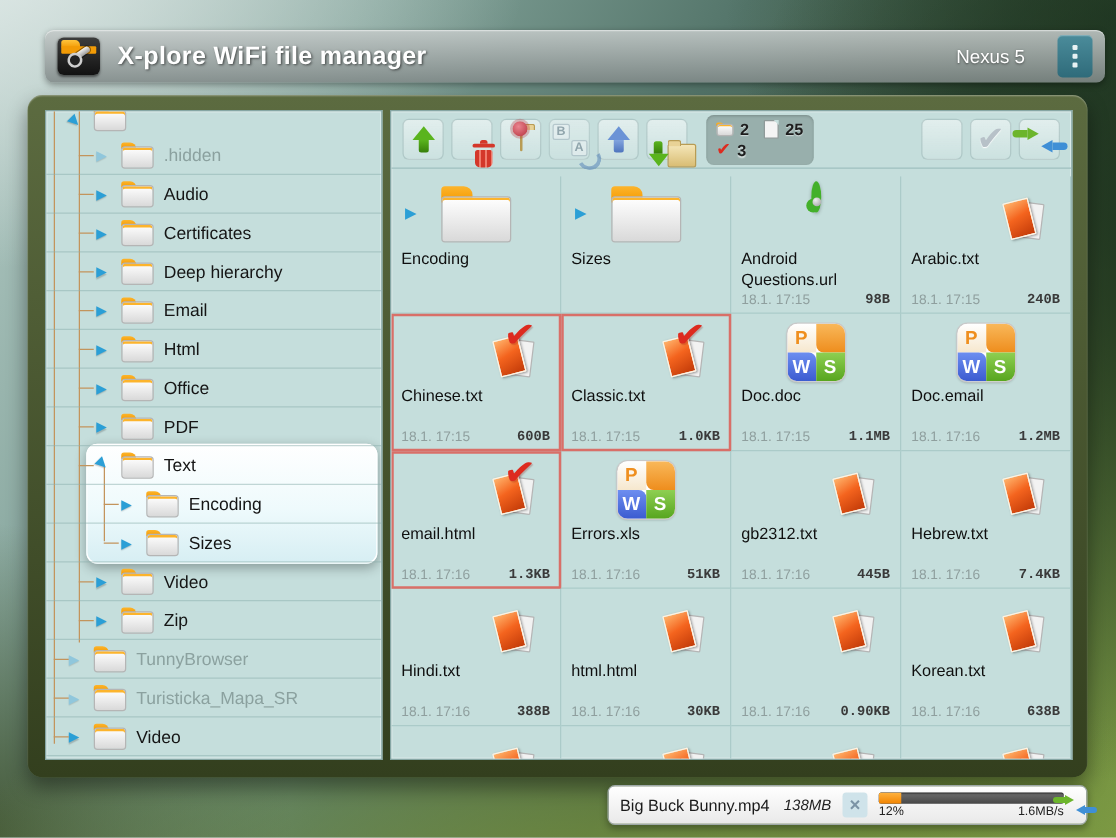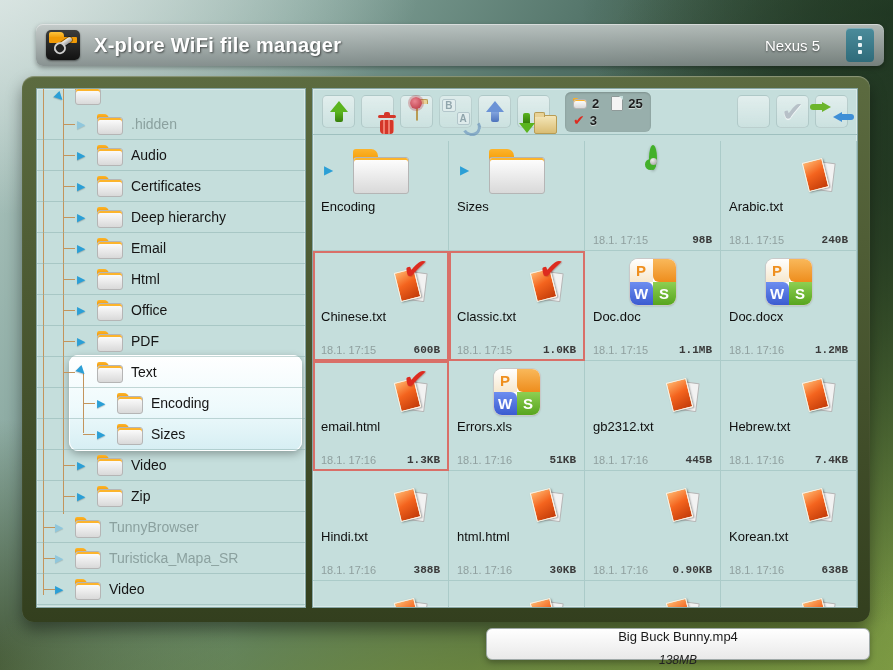--- a/index.html
+++ b/index.html
@@ -142,21 +142,21 @@
   .cell.checked{outline:2px solid #d96f68;outline-offset:-2px;}
   .c-icon{position:absolute;top:8px;left:50%;transform:translateX(-50%);}
   .c-arrow{position:absolute;left:11px;top:22px;color:#2b9fd6;font-size:12px;font-family:"DejaVu Sans",sans-serif;}
   .c-name{position:absolute;left:8px;top:58px;right:5px;font-size:13px;color:#0f0f0f;line-height:1.3;word-wrap:break-word;}
   .c-foot{position:absolute;left:8px;right:8px;bottom:4px;display:flex;justify-content:space-between;font-size:11px;}
   .c-date{color:#8f9f9e;} .c-size{font-weight:bold;color:#3a3a3a;font-family:Liberation Mono, monospace;}
   .c-check{position:absolute;left:90px;top:0px;font-size:30px;transform:rotate(6deg);text-shadow:1px 1px 1px rgba(130,10,0,.25);}
   
   .transfer{position:absolute;left:486px;top:628px;width:384px;height:32px;border-radius:6px;
     background:linear-gradient(#ffffff,#e9e9e9);border:1px solid #9fa9a8;box-shadow:0 3px 6px rgba(0,0,0,.3);
-    display:flex;align-items:center;padding:0 9px;box-sizing:border-box;gap:9px;flex-direction:column;}
+    display:flex;align-items:center;padding:0 9px;box-sizing:border-box;gap:9px;}
   .t-name{font-size:13px;color:#1a1a1a;flex:1;white-space:nowrap;}
   .t-size{font-size:12px;font-style:italic;color:#222;}
   .t-close{width:20px;height:20px;border-radius:3px;background:#cfe3ea;color:#7b93a5;font-size:15px;display:flex;align-items:center;justify-content:center;cursor:pointer;font-weight:bold;}
   .t-prog{width:148px;display:flex;flex-direction:column;gap:1px;}
   .bar{height:9px;background:linear-gradient(#6e6e6e,#474747);border-radius:2px;overflow:hidden;box-shadow:inset 0 1px 1px rgba(0,0,0,.5);}
   .fill{display:block;height:100%;background:linear-gradient(#ffb340,#f28400);}
   .lbls{display:flex;justify-content:space-between;font-size:10px;color:#222;}
   .lbls em{font-style:normal;}
   .t-sync{transform:scale(.8);}
 </style>
@@ -401,20 +401,21 @@
           <span class="c-icon"><span class="fol fol-lg"><i class="ftab"></i><i class="fbody"></i></span></span>
           <div class="c-name">Encoding</div>
         </div>
         <div class="cell">
           <span class="c-arrow">▶</span>
           <span class="c-icon"><span class="fol fol-lg"><i class="ftab"></i><i class="fbody"></i></span></span>
           <div class="c-name">Sizes</div>
         </div>
         <div class="cell">
           <span class="c-icon"><span class="urlic"></span></span>
+          <div class="c-name">Android Questions.url</div>
           <div class="c-foot">
             <span class="c-date">18.1. 17:15</span>
             <span class="c-size">98B</span>
           </div>
         </div>
         <div class="cell">
           <span class="c-icon"><span class="txtic"><i class="ttab"></i><i class="tstrip"></i><i class="pg2"></i><i class="pg1"></i></span></span>
           <div class="c-name">Arabic.txt</div>
           <div class="c-foot">
             <span class="c-date">18.1. 17:15</span>
@@ -456,21 +457,21 @@
         </div>
         <div class="cell">
           <span class="c-icon">
             <span class="wpsic">
               <span class="wps-p">P</span>
               <span class="wps-o"></span>
               <span class="wps-w">W</span>
               <span class="wps-s">S</span>
             </span>
           </span>
-          <div class="c-name">Doc.docx</div>
+          <div class="c-name">Doc.email</div>
           <div class="c-foot">
             <span class="c-date">18.1. 17:16</span>
             <span class="c-size">1.2MB</span>
           </div>
         </div>
         <div class="cell checked">
           <span class="c-icon"><span class="txtic"><i class="ttab"></i><i class="tstrip"></i><i class="pg2"></i><i class="pg1"></i></span></span>
           <div class="c-name">email.html</div>
           <div class="c-foot">
             <span class="c-date">18.1. 17:16</span>

